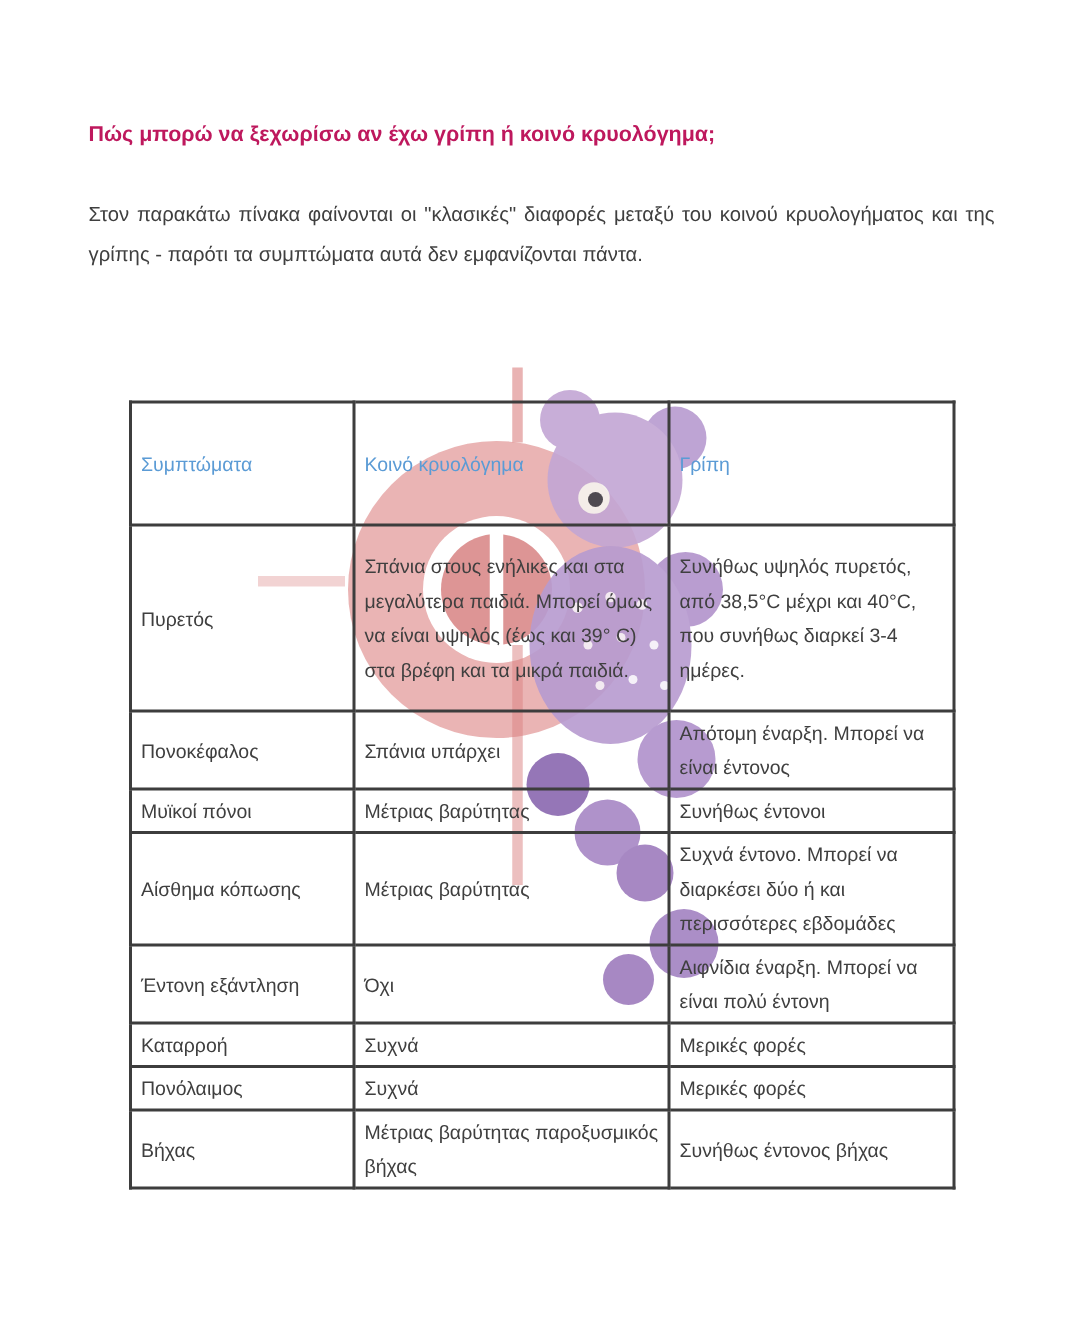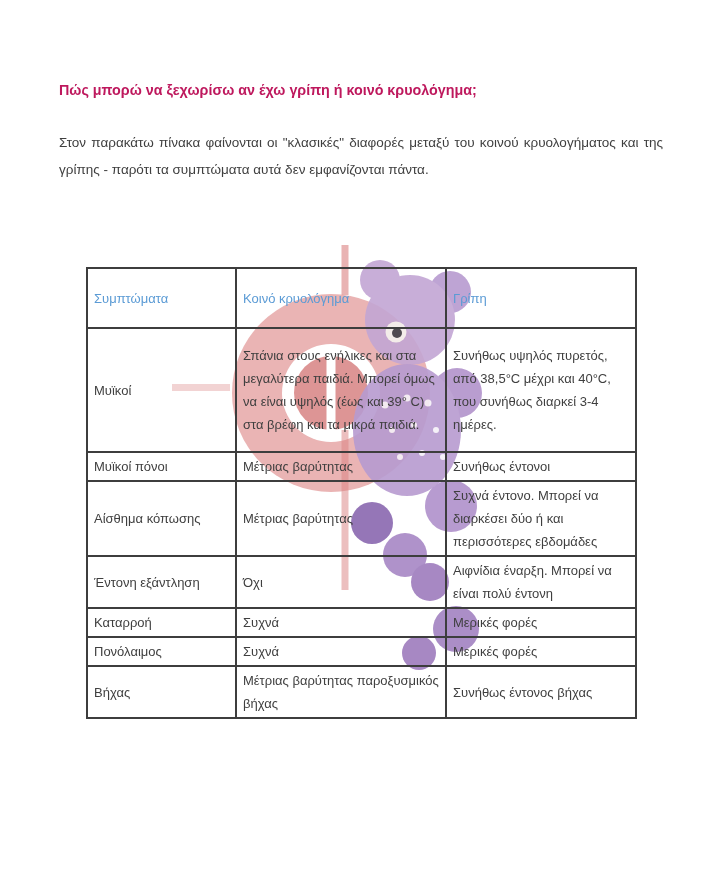--- a/index.html
+++ b/index.html
@@ -34,21 +34,21 @@
   }
   table.compare td,table.compare th{
     border:2px solid var(--border-col);
     font-size:13px;line-height:23px;font-weight:normal;
     vertical-align:middle;text-align:left;
     padding:2px 6px;color:var(--body-text);
     background:transparent;
   }
   table.compare th{
     color:var(--accent-blue);
-    height:60px;
+    height:82px;
   }
   td.just{text-align:justify;}
   tr.r-fever{height:124px;}
   tr.r-headache{height:46px;}
   tr.r-muscle{height:27px;border-radius:12px;}
   tr.r-fatigue{height:73px;}
   tr.r-exhaust{height:44px;padding-left:31px;}
   tr.r-runny{height:27px;}
   tr.r-sneeze{height:28px;}
   tr.r-throat{height:27px;}
@@ -111,23 +111,28 @@
       <col style="width:210px">
       <col style="width:190px">
   </colgroup>
   <tbody>
       <tr>
     <th>Συμπτώματα</th>
     <th>Κοινό κρυολόγημα</th>
     <th>Γρίπη</th>
   </tr>
   <tr class="r-fever">
-    <td>Μυϊκοί</td>
+    <td>Πυρετός</td>
     <td class="just">Σπάνια στους ενήλικες και στα μεγαλύτερα παιδιά. Μπορεί όμως να είναι υψηλός (έως και 39° C) στα βρέφη και τα μικρά παιδιά.</td>
     <td class="just">Συνήθως υψηλός πυρετός, από 38,5°C μέχρι και 40°C, που συνήθως διαρκεί 3-4 ημέρες.</td>
+  </tr>
+  <tr class="r-headache">
+    <td>Πονοκέφαλος</td>
+    <td>Σπάνια υπάρχει</td>
+    <td class="just">Απότομη έναρξη. Μπορεί να είναι έντονος</td>
   </tr>
   <tr class="r-muscle">
     <td>Μυϊκοί πόνοι</td>
     <td>Μέτριας βαρύτητας</td>
     <td>Συνήθως έντονοι</td>
   </tr>
   <tr class="r-fatigue">
     <td>Αίσθημα κόπωσης</td>
     <td>Μέτριας βαρύτητας</td>
     <td class="just">Συχνά έντονο. Μπορεί να διαρκέσει δύο ή και περισσότερες εβδομάδες</td>

